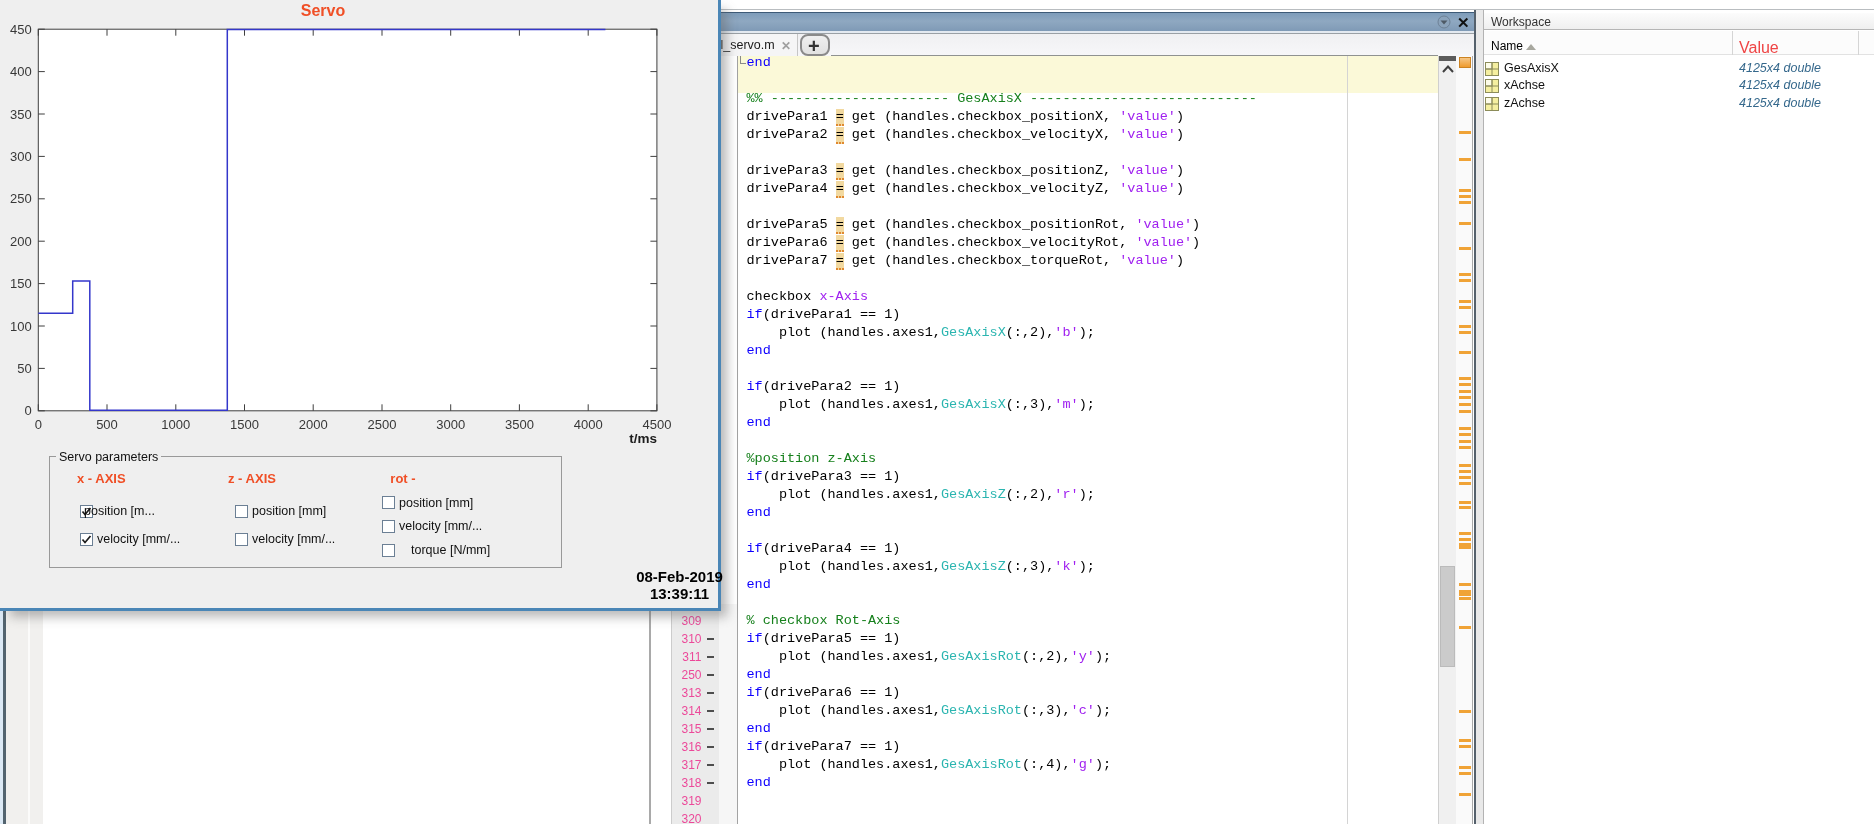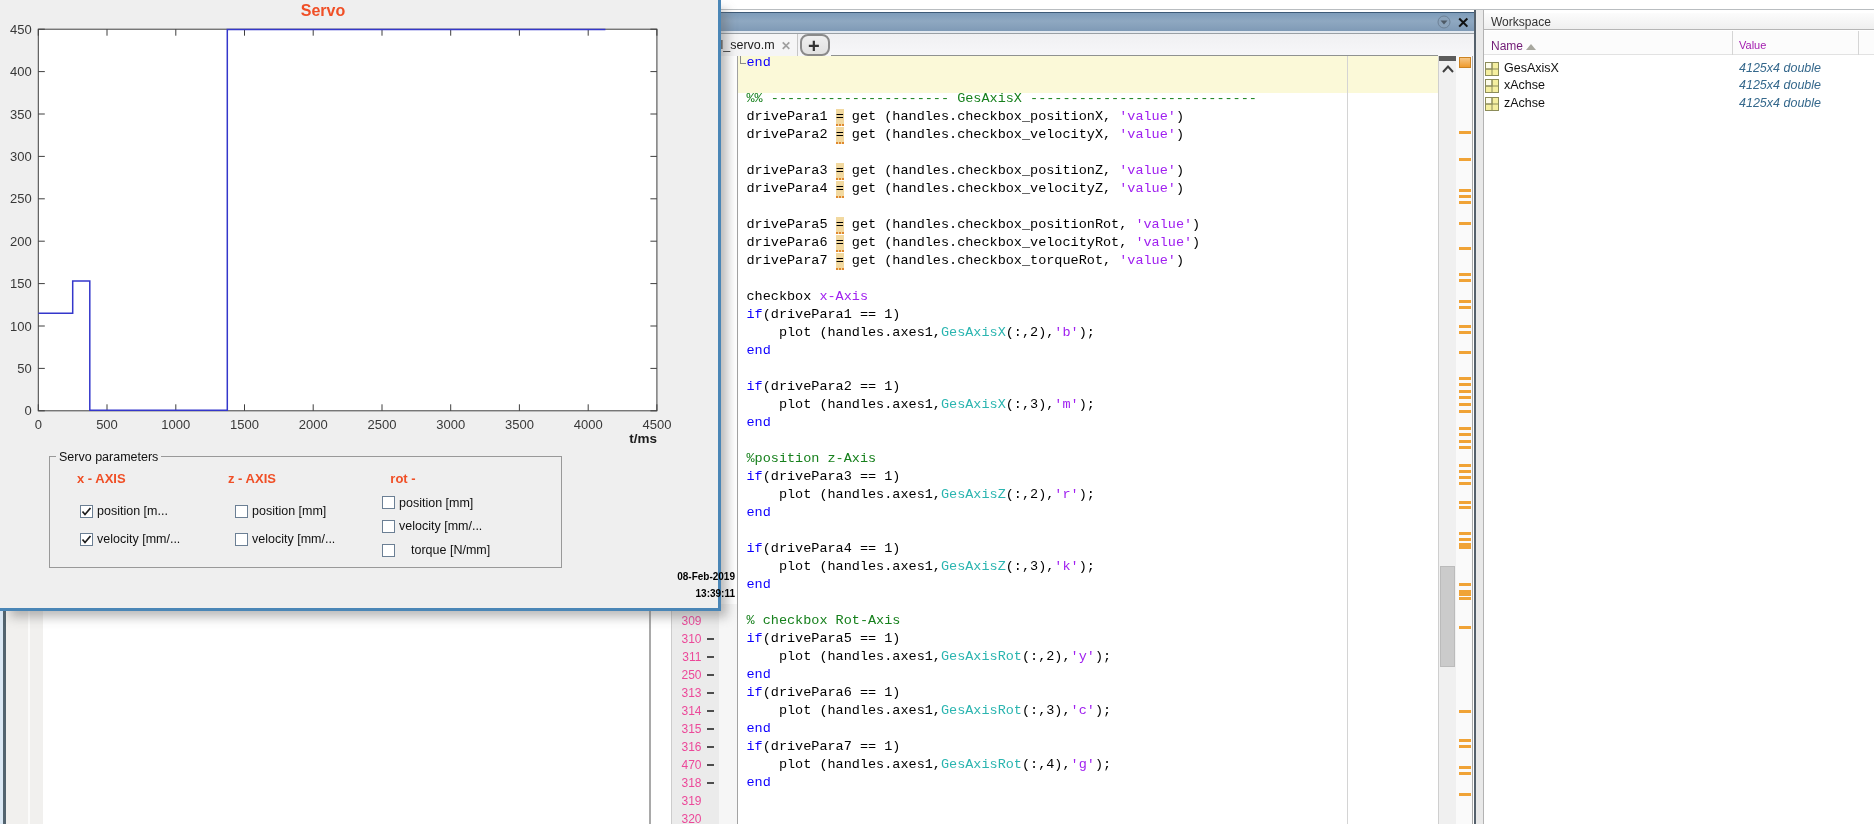--- a/index.html
+++ b/index.html
@@ -105,21 +105,21 @@
 <div class="gnum" style="top:666.0px">250</div>
 <div class="gdash" style="top:674.0px"></div>
 <div class="gnum" style="top:684.0px">313</div>
 <div class="gdash" style="top:692.0px"></div>
 <div class="gnum" style="top:702.0px">314</div>
 <div class="gdash" style="top:710.0px"></div>
 <div class="gnum" style="top:720.0px">315</div>
 <div class="gdash" style="top:728.0px"></div>
 <div class="gnum" style="top:738.0px">316</div>
 <div class="gdash" style="top:746.0px"></div>
-<div class="gnum" style="top:756.0px">470</div>
+<div class="gnum" style="top:756.0px">317</div>
 <div class="gdash" style="top:764.0px"></div>
 <div class="gnum" style="top:774.0px">318</div>
 <div class="gdash" style="top:782.0px"></div>
 <div class="gnum" style="top:792.0px">319</div>
 <div class="gnum" style="top:810.0px">320</div>
 
 <div class="abs" style="left:1438px;top:56px;width:18px;height:768px;background:#f0f0f0;border-left:1px solid #cfcfcf"></div>
 <div class="abs" style="left:1439px;top:56px;width:17px;height:5px;background:#5c5c5c"></div>
 <svg width="14" height="10" style="position:absolute;left:1441px;top:64px">
     <polyline points="2,8 7,2.5 12,8" fill="none" stroke="#3f3f3f" stroke-width="2"></polyline>
@@ -170,25 +170,25 @@
 <div class="adash" style="top:766px;height:3px"></div>
 <div class="adash" style="top:772px;height:3px"></div>
 <div class="adash" style="top:793px;height:3px"></div>
 
 <div class="abs" style="left:1476px;top:10px;width:7px;height:814px;background:#e9e9e9"></div>
 <div class="abs" style="left:1483px;top:10px;width:1px;height:814px;background:#b3b3b3"></div>
 <div class="abs" style="left:1484px;top:10px;width:390px;height:814px;background:#ffffff"></div>
 <div class="abs" style="left:1484px;top:13px;width:390px;height:17px;background:linear-gradient(#fcfcfc,#efefef);border-bottom:1px solid #b5b5b5"></div>
 <div class="abs" style="left:1491px;top:15px;font-size:12px;color:#333">Workspace</div>
 <div class="abs" style="left:1484px;top:31px;width:390px;height:24px;background:#fcfcfc;border-bottom:1px solid #e2e2e2"></div>
-<div class="abs" style="left:1491px;top:38.5px;font-size:12px;color:#701a75">Name</div>
+<div class="abs" style="left:1491px;top:38.5px;font-size:12px;color:#000000">Name</div>
 <svg width="10" height="6" style="position:absolute;left:1526px;top:43.5px">
     <path d="M0,6 L5,0 L10,6 Z" fill="#a8a89f"></path>
   </svg>
-<div class="abs" style="left:1739px;top:38.5px;font-size:11px;color:#a21caf">Value</div>
+<div class="abs" style="left:1739px;top:38.5px;font-size:16px;color:#ef4444">Value</div>
 <div class="abs" style="left:1732px;top:31px;width:1px;height:24px;background:#d5d5d5"></div>
 <div class="abs" style="left:1858px;top:31px;width:1px;height:24px;background:#d5d5d5"></div>
 <svg width="14" height="14" style="position:absolute;left:1485px;top:61.5px">
     <rect x="0.5" y="0.5" width="13" height="13" fill="#f5efa0" stroke="#8c8c5a"></rect>
     <rect x="0.5" y="0.5" width="6.5" height="6.5" fill="#fdfce9" stroke="#8c8c5a"></rect>
     <line x1="7" y1="0.5" x2="7" y2="13.5" stroke="#8c8c5a"></line>
     <line x1="0.5" y1="7" x2="13.5" y2="7" stroke="#8c8c5a"></line>
   </svg>
 <div class="wname" style="top:60.5px">GesAxisX</div>
 <div class="wval" style="top:60.5px">4125x4 double</div>
@@ -277,33 +277,33 @@
 <div class="abs" style="left:263px;top:2px;width:120px;text-align:center;font-size:16px;font-weight:bold;color:#f04f26">Servo</div>
 <div class="abs" style="left:597px;top:430.7px;width:60px;text-align:right;font-size:13.5px;font-weight:bold;color:#1c1c1c">t/ms</div>
 <div class="abs" style="left:48.5px;top:456px;width:513px;height:112px;border:1px solid #999999"></div>
 <div class="abs" style="left:56px;top:449.5px;background:#efefef;padding:0 3px;font-size:12.5px;color:#111">Servo parameters</div>
 <div class="axh" style="left:77px;top:470.5px;width:46px">x - AXIS</div>
 <div class="cb" style="left:79.5px;top:505.3px">
       <svg width="13" height="13" style="position:absolute;left:-1px;top:-1px">
         <polyline points="2.5,6.5 5,9.5 10.5,3" fill="none" stroke="#1c1c1c" stroke-width="1.7"></polyline>
       </svg>
     </div>
-<div class="cbl" style="left:97px;top:503.8px">position [m...</div>
+<div class="cbl" style="left:84px;top:503.8px">position [m...</div>
 <div class="cb" style="left:79.5px;top:533.0px">
       <svg width="13" height="13" style="position:absolute;left:-1px;top:-1px">
         <polyline points="2.5,6.5 5,9.5 10.5,3" fill="none" stroke="#1c1c1c" stroke-width="1.7"></polyline>
       </svg>
     </div>
 <div class="cbl" style="left:97px;top:531.6px">velocity [mm/...</div>
 <div class="axh" style="left:228px;top:470.5px;width:46px">z - AXIS</div>
 <div class="cb" style="left:234.5px;top:505.3px"></div>
 <div class="cbl" style="left:252px;top:503.8px">position [mm]</div>
 <div class="cb" style="left:234.5px;top:533.0px"></div>
 <div class="cbl" style="left:252px;top:531.6px">velocity [mm/...</div>
 <div class="axh" style="left:383px;top:470.5px;width:40px">rot -</div>
 <div class="cb" style="left:381.5px;top:496.1px"></div>
 <div class="cbl" style="left:399px;top:495.5px">position [mm]</div>
 <div class="cb" style="left:381.5px;top:520.0px"></div>
 <div class="cbl" style="left:399px;top:519.4px">velocity [mm/...</div>
 <div class="cb" style="left:381.5px;top:543.7px"></div>
 <div class="cbl" style="left:411px;top:543.0px">torque [N/mm]</div>
-<div class="abs" style="left:624px;top:569px;width:111px;text-align:right;font-size:10px;font-weight:bold;color:#000;line-height:16.6px">08-Feb-2019<br>13:39:11</div>
+<div class="abs" style="left:624px;top:569px;width:111px;text-align:center;font-size:15px;font-weight:bold;color:#000;line-height:16.6px">08-Feb-2019<br>13:39:11</div>
 </div>
 
 </body></html>

